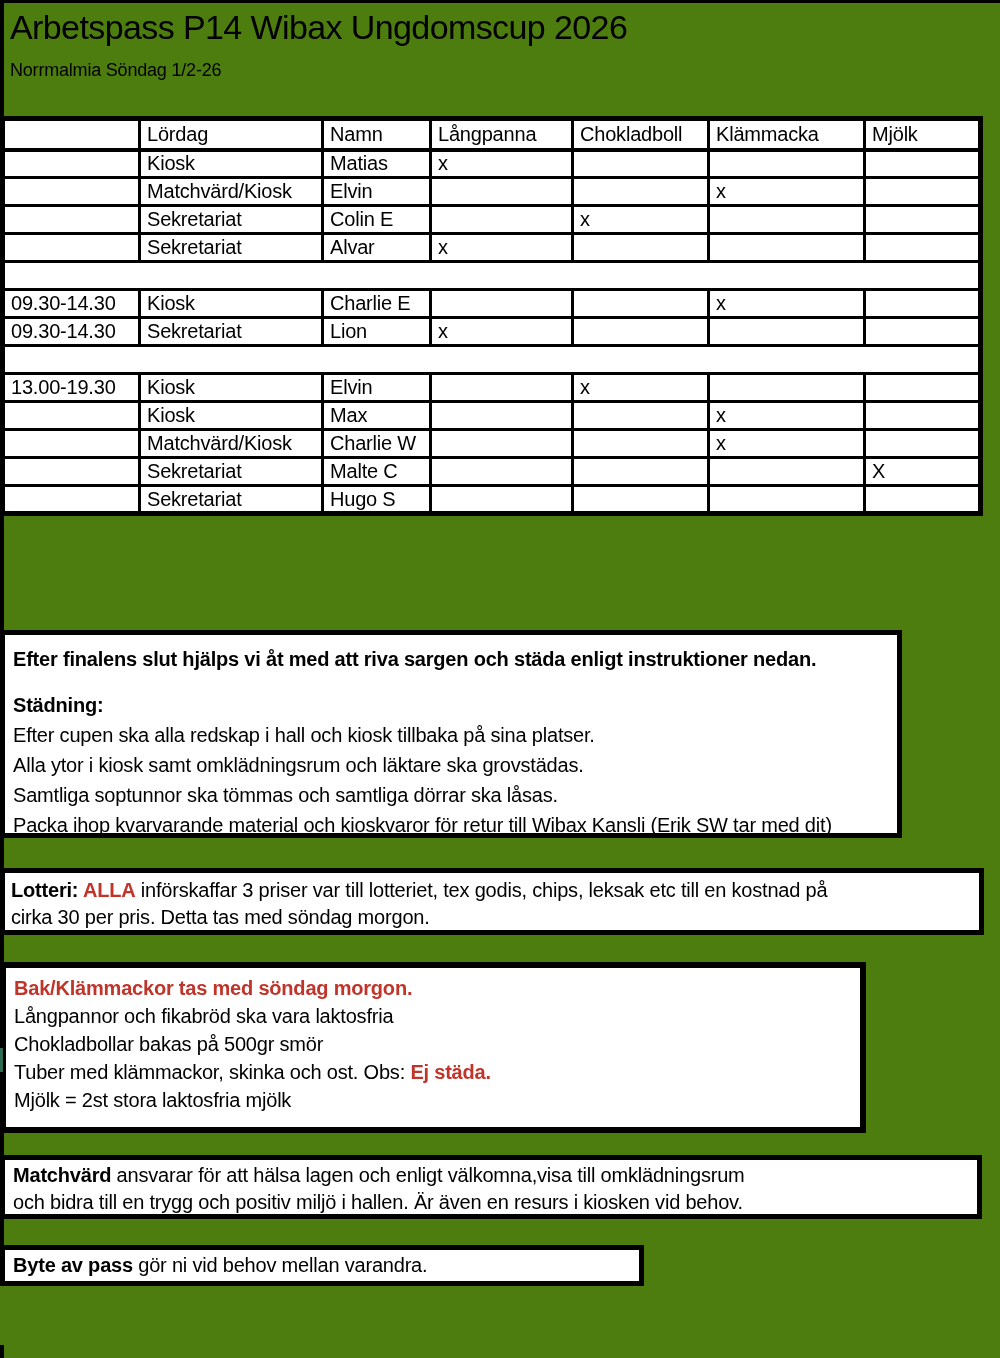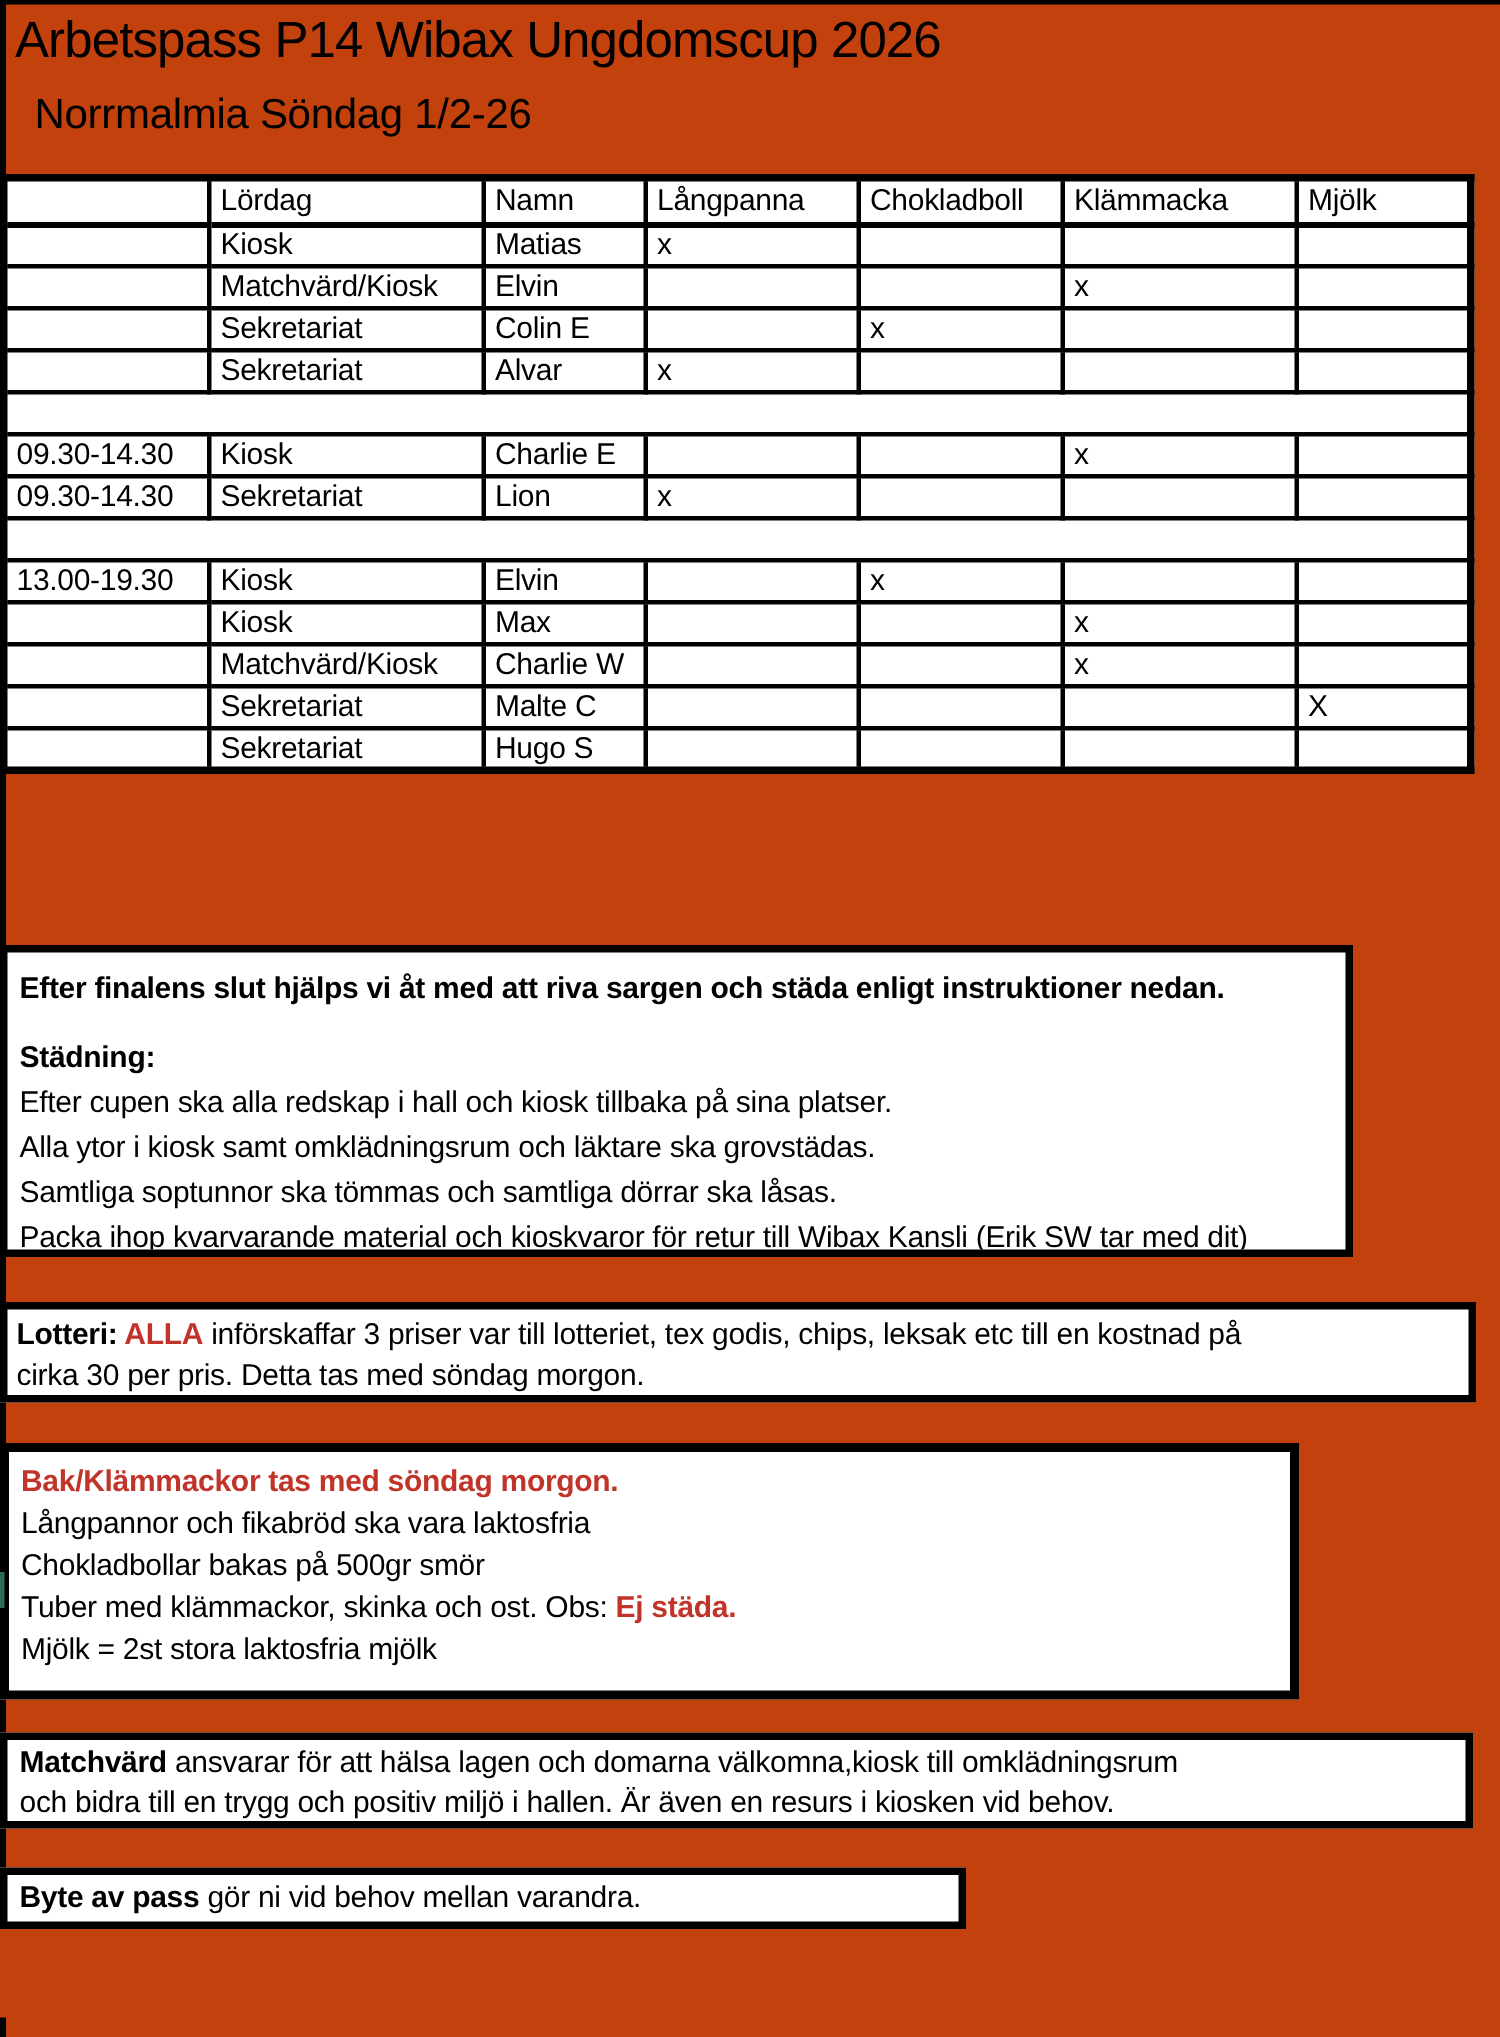--- a/index.html
+++ b/index.html
@@ -2,38 +2,38 @@
 <html><head>
 <meta charset="utf-8">
 <style>
   * { box-sizing: border-box; margin: 0; padding: 0; }
   html, body { background: #ffffff; }
   body { font-family: "Liberation Sans", sans-serif; color: #000; }
   #page {
     position: relative;
     width: 1000px;
     height: 1358px;
-    background: #c2410c;
+    background: #4d7c0f;
     overflow: hidden;
     letter-spacing: -0.2px;
   }
   
   .page-left-line { position: absolute; left: 0; top: 0; width: 4px; height: 1286px; background: #000; }
   .page-top-line { position: absolute; left: 0; top: 0; width: 1000px; height: 3px; background: #000; }
   .green-mark { position: absolute; left: 0; top: 1048px; width: 3px; height: 24px; background: #2f6a52; z-index: 6; }
   .bottom-tick { position: absolute; left: 0; top: 1345px; width: 4px; height: 13px; background: #000; }
 
   .doc-title {
     position: absolute; left: 10px; top: 8px;
     font-size: 34px; font-weight: 400; letter-spacing: -0.6px;
     white-space: nowrap;
   }
   .doc-subtitle {
-    position: absolute; left: 23px; top: 60px;
-    font-size: 28px; font-weight: 400; white-space: nowrap;
+    position: absolute; left: 10px; top: 60px;
+    font-size: 18px; font-weight: 400; white-space: nowrap;
   }
 
   
   table.schedule {
     position: absolute; left: 0; top: 116px; width: 978px;
     border-collapse: collapse; table-layout: fixed;
     border: 5px solid #000;
     background: #fff;
   }
   table.schedule th, table.schedule td {
@@ -229,21 +229,21 @@
 
   <div class="box" id="baking-box">
     <div class="line bold red">Bak/Klämmackor tas med söndag morgon.</div>
     <div class="line">Långpannor och fikabröd ska vara laktosfria</div>
     <div class="line">Chokladbollar bakas på 500gr smör</div>
     <div class="line"><span>Tuber med klämmackor, skinka och ost. Obs: </span><span class="bold red">Ej städa.</span></div>
     <div class="line">Mjölk = 2st stora laktosfria mjölk</div>
   </div>
 
   <div class="box" id="host-box">
-    <div class="line"><span class="bold">Matchvärd</span><span> ansvarar för att hälsa lagen och domarna välkomna,kiosk till omklädningsrum</span></div>
+    <div class="line"><span class="bold">Matchvärd</span><span> ansvarar för att hälsa lagen och enligt välkomna,visa till omklädningsrum</span></div>
     <div class="line">och bidra till en trygg och positiv miljö i hallen. Är även en resurs i kiosken vid behov.</div>
   </div>
 
   <div class="box" id="swap-box">
     <div class="line"><span class="bold">Byte av pass</span><span> gör ni vid behov mellan varandra.</span></div>
   </div>
 
 </div>
 
 </body></html>

